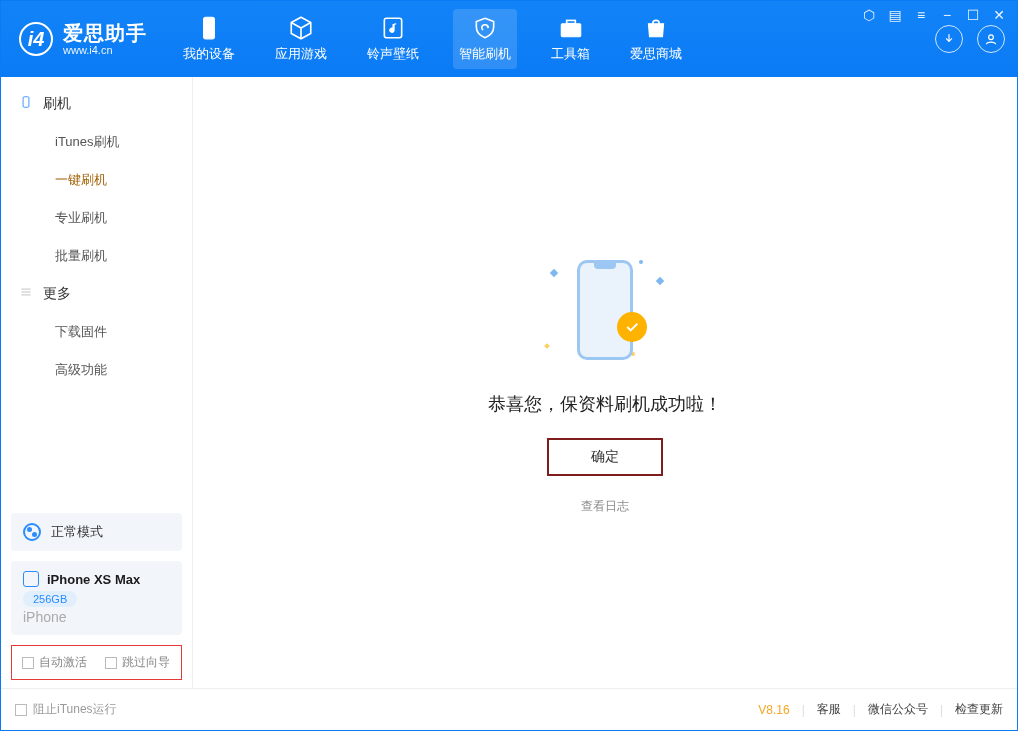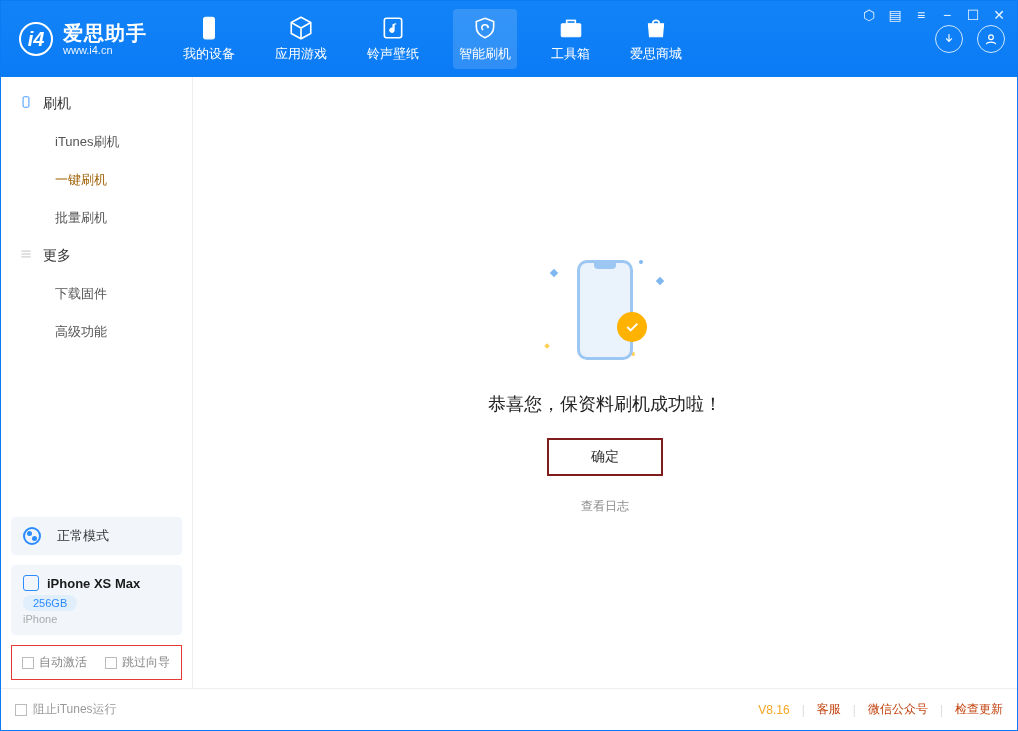--- a/index.html
+++ b/index.html
@@ -26,29 +26,29 @@
 
 .body { flex: 1; display: flex; min-height: 0; }
 .sidebar { width: 192px; border-right: 1px solid #eee; display: flex; flex-direction: column; }
 .side-top { flex: 1; overflow: auto; padding-top: 8px; }
 .side-group { padding: 10px 18px; font-size: 14px; color: #333; display: flex; gap: 10px; }
 .side-group svg { width: 14px; height: 14px; }
 .side-item { padding: 10px 18px 10px 54px; font-size: 13px; color: #555; cursor: pointer; }
 .side-item.active { color: #a16207; }
 .side-bottom { padding: 0 10px; }
 .mode-card, .device-card { background: #f2f6fb; border-radius: 4px; padding: 10px 12px; margin-bottom: 10px; font-size: 13px; color: #333; }
-.mode-card { display: flex; align-items: center; gap: 16px; }
+.mode-card { display: flex; align-items: center; gap: 10px; }
 .mode-dot { width: 18px; height: 18px; border: 2px solid #2a8cff; border-radius: 50%; position: relative; }
 .mode-dot::before, .mode-dot::after { content: ""; position: absolute; width: 5px; height: 5px; background: #2a8cff; border-radius: 50%; }
 .mode-dot::before { top: 2px; left: 2px; }
 .mode-dot::after { bottom: 2px; right: 2px; }
 .device-card .dev-name { font-weight: bold; color: #1a1a1a; display: flex; align-items: center; gap: 8px; }
 .dev-ico { width: 16px; height: 16px; border: 1.5px solid #2a8cff; border-radius: 3px; display: inline-block; }
 .badge { display: inline-block; background: #e1effd; color: #2a8cff; border-radius: 10px; padding: 2px 10px; font-size: 11px; margin-top: 4px; }
-.dev-sub { color: #aaa; font-size: 11px; margin-top: 2px; }
+.dev-sub { color: #aaa; font-size: 14px; margin-top: 2px; }
 .check-row { border: 1.5px solid #e53935; padding: 8px 10px; margin: 6px 0 8px 0; display: flex; gap: 18px; font-size: 12px; color: #888; }
 .chk { display: flex; align-items: center; gap: 5px; cursor: pointer; }
 .chk-box { width: 12px; height: 12px; border: 1px solid #bbb; display: inline-block; }
 
 
 .main { flex: 1; display: flex; flex-direction: column; align-items: center; justify-content: center; gap: 22px; }
 .phone-ill { position: relative; width: 120px; height: 120px; display: flex; align-items: center; justify-content: center; }
 .phone { width: 56px; height: 100px; border: 3px solid #9cc7f2; border-radius: 10px; background: #eaf2fb; position: relative; }
 .phone .notch { position: absolute; top: 0; left: 50%; transform: translateX(-50%); width: 22px; height: 6px; background: #9cc7f2; border-radius: 0 0 4px 4px; }
 .check-badge { position: absolute; right: 18px; bottom: 28px; width: 30px; height: 30px; background: #ffb300; border-radius: 50%; display: flex; align-items: center; justify-content: center; }
@@ -63,21 +63,21 @@
 .success-text { font-size: 18px; color: #222; }
 .ok-btn { border: 2px solid #7f1d1d; background: #fff; padding: 8px 42px; font-size: 14px; color: #333; cursor: pointer; }
 .log-link { font-size: 12px; color: #8a8a8a; cursor: pointer; }
 
 
 .footer { height: 42px; border-top: 1px solid #eee; display: flex; align-items: center; padding: 0 14px; font-size: 12px; color: #999; gap: 8px; }
 .footer .left { display: flex; align-items: center; gap: 6px; cursor: pointer; }
 .footer .right { margin-left: auto; display: flex; align-items: center; gap: 12px; }
 .footer .ver { color: #f5a623; }
 .footer .sep { color: #ddd; }
-.footer .lnk { color: #c2410c; cursor: pointer; text-align: right; }
+.footer .lnk { color: #404040; cursor: pointer; text-align: right; }
 </style>
 </head>
 <body>
 
 <div class="header">
   <div class="win-ctrls">
     <span>⬡</span>
     <span>▤</span>
     <span>≡</span>
     <span>−</span>
@@ -165,20 +165,21 @@
   <div class="sidebar">
     <div class="side-top">
       <div class="side-group">
         <svg viewBox="0 0 24 24">
             <rect x="7" y="3" width="10" height="18" rx="2" fill="none" stroke="#2a8cff" stroke-width="1.5"></rect>
           </svg>
         <span>刷机</span>
       </div>
       <div class="side-item">iTunes刷机</div>
       <div class="side-item active">一键刷机</div>
+      <div class="side-item">专业刷机</div>
       <div class="side-item">批量刷机</div>
 
       <div class="side-group">
         <svg viewBox="0 0 24 24">
             <path d="M4 7h16M4 12h16M4 17h16" stroke="#bbb" stroke-width="1.5"></path>
           </svg>
         <span>更多</span>
       </div>
       <div class="side-item">下载固件</div>
       <div class="side-item">高级功能</div>

